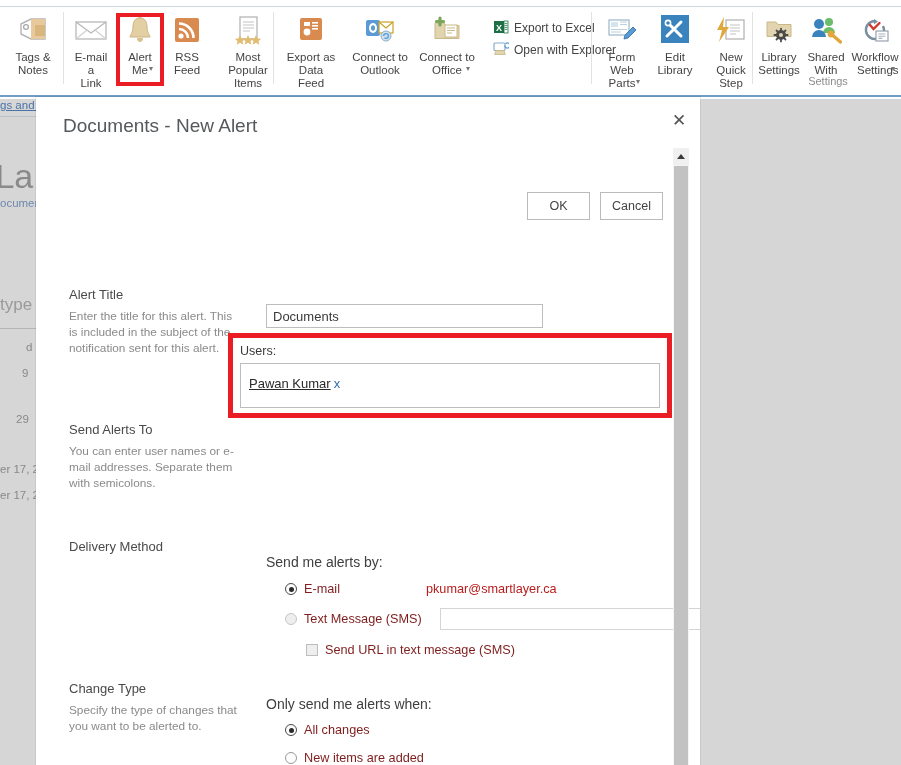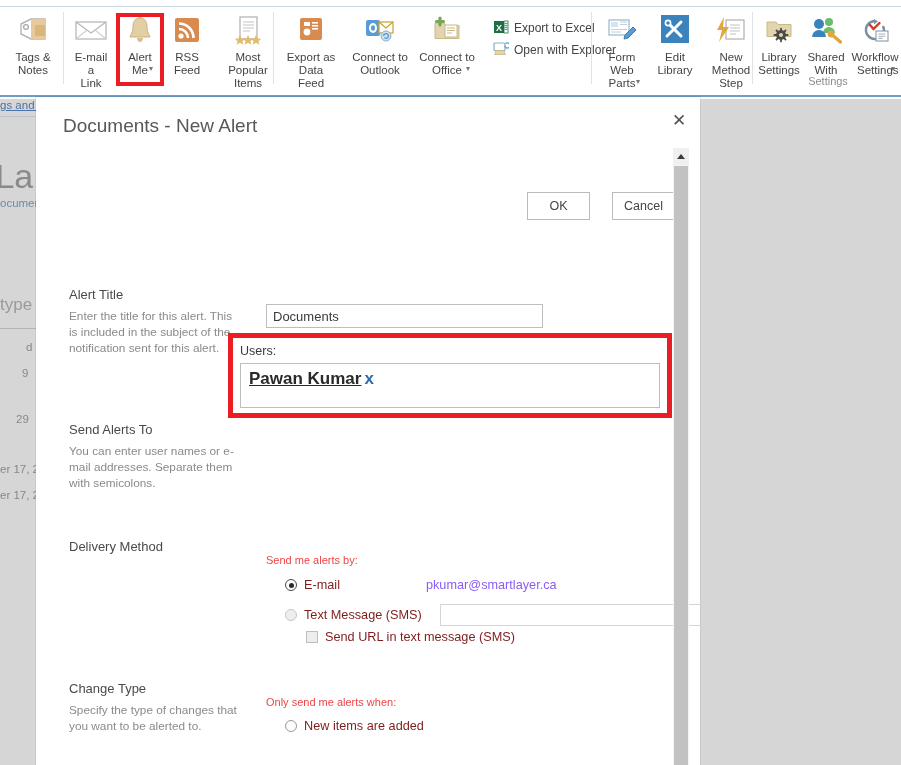--- a/index.html
+++ b/index.html
@@ -115,21 +115,21 @@
   #dlg-scroll-thumb {
     position:absolute; left:1px; top:18px; width:14px; height:600px;
     background:#c2c2c2; cursor:pointer;
   }
   .chev-up {
     width:0;height:0;border-left:4px solid transparent;border-right:4px solid transparent;
     border-bottom:5px solid #3c3c3c;
   }
 
   
-  #dlg-actions { position:absolute; left:491px; top:95px; display:flex; gap:22px; }
+  #dlg-actions { position:absolute; left:491px; top:95px; display:flex; gap:10px; }
   .dlg-btn {
     width:63px; height:28px; background:#fff; border:1px solid #bbbbbb;
     font-size:12.5px; color:#444; cursor:pointer;
     display:flex; align-items:center; justify-content:center;
     font-family:"Liberation Sans", sans-serif;
   }
 
   
   .frow { position:absolute; left:0; width:645px; }
   .fleft { position:absolute; left:33px; width:170px; }
@@ -147,21 +147,21 @@
   #users-highlight {
     position:absolute; left:228px; top:333px; width:444px; height:85px;
     border:5px solid #ea1c24; background:#fff;
   }
   #users-label { position:absolute; left:7px; top:6px; font-size:12.5px; color:#3a3a3a; }
   #users-field {
     position:absolute; left:7px; top:25px; width:420px; height:45px;
     border:1px solid #bdbdbd; background:#fff;
   }
   #users-token {
-    position:absolute; left:8px; top:5px; font-size:17px; white-space:nowrap;font-weight:bold;
+    position:absolute; left:8px; top:12px; font-size:13px; white-space:nowrap;
   }
   #users-token .uname { color:#2a2a2a; text-decoration:underline; }
   #users-token .uremove { color:#2d6ea8; cursor:pointer; margin-left:3px; }
 
   
   #alertme-highlight {
     position:absolute; left:116px; top:13px; width:48px; height:73px;
     border:4px solid #ea1c24; pointer-events:none;
   }
 
@@ -175,22 +175,22 @@
   .radio.checked::after {
     content:""; position:absolute; left:2.5px; top:2.5px;
     width:5px; height:5px; border-radius:50%; background:#2a2a2a;
   }
   .radio.disabled { background:#eeeeee; border-color:#c6c6c6; }
   .checkbox {
     width:12px; height:12px; border:1px solid #bdbdbd; background:#eeeeee;
     margin-right:7px; flex:0 0 auto;
   }
   .optlabel { font-size:12.7px; color:#7f1d1d; white-space:nowrap; }
-  .sectionhead { font-size:11px; color:#ef4444; margin-bottom:6px; }
-  .plainval { font-size:12.7px; color:#8b5cf6; }
+  .sectionhead { font-size:14px; color:#404040; margin-bottom:6px; }
+  .plainval { font-size:12.7px; color:#b91c1c; }
 
   #sms-input {
     position:absolute; left:155px; top:0px; width:274px; height:22px;
     border:1px solid #d4d4d4; background:#fff;
   }
 </style>
 </head>
 <body>
 
 <div id="page-bg"></div>
@@ -384,21 +384,21 @@
     </div>
 
     <div class="rbtn" style="width:62px;">
       <span class="ico">
         <svg width="32" height="28" viewBox="0 0 32 28">
           <rect x="11" y="4" width="18" height="19" fill="#ffffff" stroke="#b0b0b0" stroke-width="1.2"></rect>
           <path d="M15 9h10M15 12h10M15 15h10M15 18h6" stroke="#c4c4c4" stroke-width="1.2"></path>
           <path d="M9 1 L2 14 h5 l-3 12 L14 11 H8 z" fill="#e0a83c"></path>
         </svg>
       </span>
-      <span class="lbl">New Method
+      <span class="lbl">New Quick
 Step</span>
     </div>
   </div>
   <div class="rgroup-sep" style="left:752px;"></div>
 
   <div class="rgroup" style="left:755px;width:146px;">
     <div class="rbtn" style="width:48px;">
       <span class="ico">
         <svg width="30" height="28" viewBox="0 0 30 28">
           <path d="M3 6 h9 l2 2.5 h13 v12 h-24 z" fill="#e3d4b0" stroke="#c9b888" stroke-width="1"></path>
@@ -484,36 +484,40 @@
         <div class="optrow">
           <span class="radio checked"></span>
           <span class="optlabel">E-mail</span>
           <span class="plainval" style="margin-left:86px;">pkumar@smartlayer.ca</span>
         </div>
         <div class="optrow" style="margin-top:8px;position:relative;">
           <span class="radio disabled"></span>
           <span class="optlabel">Text Message (SMS)</span>
           <span id="sms-input"></span>
         </div>
-        <div class="optrow" style="margin-left:21px;">
+        <div class="optrow" style="margin-top:9px;margin-left:21px;">
           <span class="checkbox"></span>
           <span class="optlabel">Send URL in text message (SMS)</span>
         </div>
       </div>
     </div>
   </div>
 
   <div class="frow" style="top:584px;">
     <div class="fleft">
       <div class="ftitle">Change Type</div>
       <div class="fdesc">Specify the type of changes that you want to be alerted to.</div>
     </div>
     <div class="fright" style="top:15px;">
       <div class="sectionhead">Only send me alerts when:</div>
       <div style="margin-left:19px;margin-top:7px;">
+        <div class="optrow" style="margin-bottom:6px;">
+          <span class="radio checked"></span>
+          <span class="optlabel">All changes</span>
+        </div>
         <div class="optrow" style="margin-bottom:6px;">
           <span class="radio"></span>
           <span class="optlabel">New items are added</span>
         </div>
 
       </div>
     </div>
   </div>
 
   <div class="frow" style="top:745px;">

